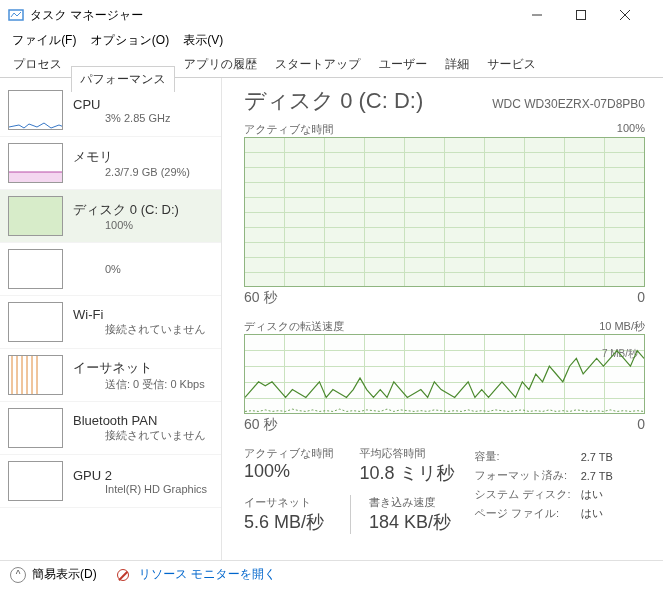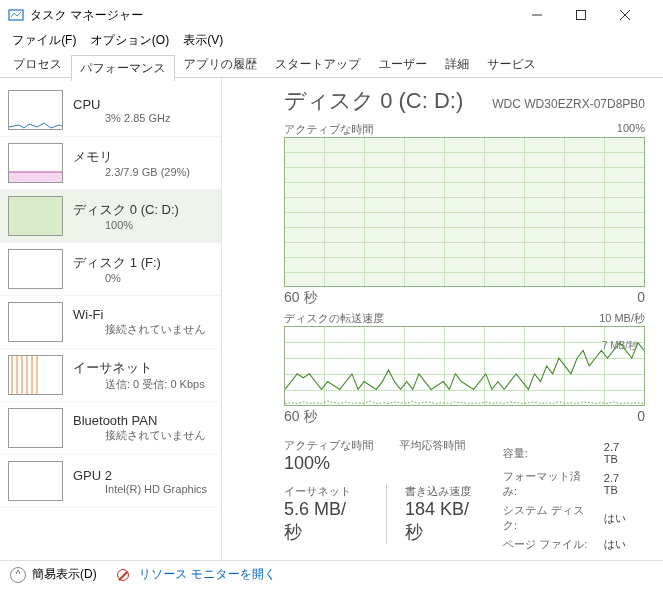--- a/index.html
+++ b/index.html
@@ -6,22 +6,22 @@
 body { background: #fff; width: 663px; height: 590px; overflow: hidden; font-size: 12px; color: #000; }
 .titlebar { display: flex; align-items: center; height: 30px; padding: 0 16px 0 8px; }
 .titlebar .icon { width: 16px; height: 16px; margin-right: 6px; display: inline-flex; }
 .titlebar .title { font-size: 12px; }
 .titlebar .spacer { flex: 1; }
 .win-btn { width: 44px; height: 30px; display: flex; align-items: center; justify-content: center; color: #333; }
 .menubar { display: flex; padding: 0 6px; height: 22px; gap: 2px; }
 .menu-item { padding: 2px 6px; font-size: 12px; }
 .tabstrip { display: flex; border-bottom: 1px solid #d0d0d0; padding: 0 4px; height: 26px; align-items: flex-end; }
 .tab { padding: 4px 8px; font-size: 12px; border: 1px solid transparent; border-bottom: none; color: #333; }
-.tab.active { border-color: #d0d0d0; background: #fff; position: relative; top: 4px; }
-.content { display: flex; height: 482px; gap: 40px; }
+.tab.active { border-color: #d0d0d0; background: #fff; position: relative; top: 15px; }
+.content { display: flex; height: 482px; }
 .sidebar { width: 222px; border-right: 1px solid #e5e5e5; overflow-y: auto; padding-top: 6px; }
 .side-item { display: flex; align-items: center; padding: 6px 8px; gap: 10px; border-bottom: 1px solid #f3f3f3; }
 .side-item.selected { background: #eef4eb; }
 .thumb { width: 55px; height: 40px; border: 1px solid #999; background: #fff; position: relative; overflow: hidden; flex-shrink: 0; }
 .side-info .name { font-size: 13px; color: #333; }
 .side-info .sub { font-size: 11px; color: #666; margin-left: 32px; }
 .detail { flex: 1; padding: 8px 18px 0 22px; position: relative; }
 .detail-header { display: flex; justify-content: space-between; align-items: baseline; margin-bottom: 4px; }
 .detail-title { font-size: 22px; color: #555; font-weight: 400; }
 .detail-model { font-size: 12px; color: #666; }
@@ -120,21 +120,20 @@
         <div class="side-info">
           <div class="name">ディスク 0 (C: D:)</div>
           <div class="sub">100%</div>
         </div>
       </div>
       <div class="side-item">
         <div class="thumb"><svg width="55" height="40">
             <line x1="0" y1="39" x2="55" y2="39" stroke="#4b8a2e"></line>
           </svg></div>
         <div class="side-info">
-          <div class="name">ディスク 1 (F:)</div>
           <div class="sub">0%</div>
         </div>
       </div>
       <div class="side-item">
         <div class="thumb"><svg width="55" height="40"></svg></div>
         <div class="side-info">
           <div class="name">Wi-Fi</div>
           <div class="sub">接続されていません</div>
         </div>
       </div>
@@ -181,21 +180,21 @@
         <span>アクティブな時間</span>
         <span>100%</span>
       </div>
       <div class="chart1"></div>
       <div class="axis-row">
         <span>60 秒</span>
         <span>0</span>
       </div>
     </div>
 
-    <div class="chart-wrapper" style="margin-top:4px;">
+    <div class="chart-wrapper" style="margin-top:12px;">
       <div class="chart-label-row">
         <span>ディスクの転送速度</span>
         <span>10 MB/秒</span>
       </div>
       <div class="chart2">
         <span class="ann" style="top:12px; right:6px;">7 MB/秒</span>
         <svg width="100%" height="100%" viewBox="0 0 400 80" preserveAspectRatio="none" style="position:absolute;inset:0;">
           <polyline id="readline" fill="none" stroke="#4b8a2e" stroke-width="1.2" points="0.0,64.0 6.8,56.0 13.6,48.0 20.3,52.0 27.1,48.0 33.9,56.0 40.7,64.0 47.5,56.0 54.2,60.0 61.0,64.0 67.8,56.0 74.6,48.0 81.4,64.0 88.1,56.0 94.9,60.0 101.7,64.0 108.5,56.0 115.3,44.0 122.0,56.0 128.8,64.0 135.6,56.0 142.4,64.0 149.2,48.0 155.9,56.0 162.7,64.0 169.5,60.0 176.3,56.0 183.1,64.0 189.8,48.0 196.6,56.0 203.4,60.0 210.2,64.0 216.9,56.0 223.7,48.0 230.5,64.0 237.3,56.0 244.1,64.0 250.8,56.0 257.6,48.0 264.4,56.0 271.2,64.0 278.0,48.0 284.7,56.0 291.5,40.0 298.3,48.0 305.1,32.0 311.9,40.0 318.6,48.0 325.4,32.0 332.2,24.0 339.0,40.0 345.8,32.0 352.5,24.0 359.3,32.0 366.1,24.0 372.9,16.0 379.7,24.0 386.4,32.0 393.2,16.0 400.0,24.0"></polyline>
           <polyline id="writeline" fill="none" stroke="#4b8a2e" stroke-width="0.8" stroke-dasharray="2,2" points="0.0,78.4 6.8,77.6 13.6,78.4 20.3,76.8 27.1,78.4 33.9,77.6 40.7,78.4 47.5,76.0 54.2,77.6 61.0,78.4 67.8,76.8 74.6,78.4 81.4,77.6 88.1,78.4 94.9,76.0 101.7,78.4 108.5,77.6 115.3,78.4 122.0,76.8 128.8,77.6 135.6,78.4 142.4,76.0 149.2,78.4 155.9,76.8 162.7,77.6 169.5,78.4 176.3,77.6 183.1,78.4 189.8,76.8 196.6,77.6 203.4,78.4 210.2,77.6 216.9,78.4 223.7,76.8 230.5,78.4 237.3,77.6 244.1,78.4 250.8,76.8 257.6,77.6 264.4,78.4 271.2,77.6 278.0,76.8 284.7,78.4 291.5,77.6 298.3,78.4 305.1,76.8 311.9,78.4 318.6,77.6 325.4,78.4 332.2,76.8 339.0,77.6 345.8,78.4 352.5,77.6 359.3,78.4 366.1,76.8 372.9,78.4 379.7,77.6 386.4,78.4 393.2,77.6 400.0,78.4"></polyline>
         </svg>
@@ -208,20 +207,21 @@
 
     <div class="metrics">
       <div class="metric-col">
         <div class="pair-row">
           <div>
             <div class="mlabel">アクティブな時間</div>
             <div class="mvalue">100%</div>
           </div>
           <div>
             <div class="mlabel">平均応答時間</div>
+            <div class="mvalue">10.8 ミリ秒</div>
           </div>
         </div>
         <div class="pair-row">
           <div>
             <div class="mlabel">イーサネット</div>
             <div class="mvalue">5.6 MB/秒</div>
           </div>
           <div class="sep">
             <div class="mlabel">書き込み速度</div>
             <div class="mvalue">184 KB/秒</div>

